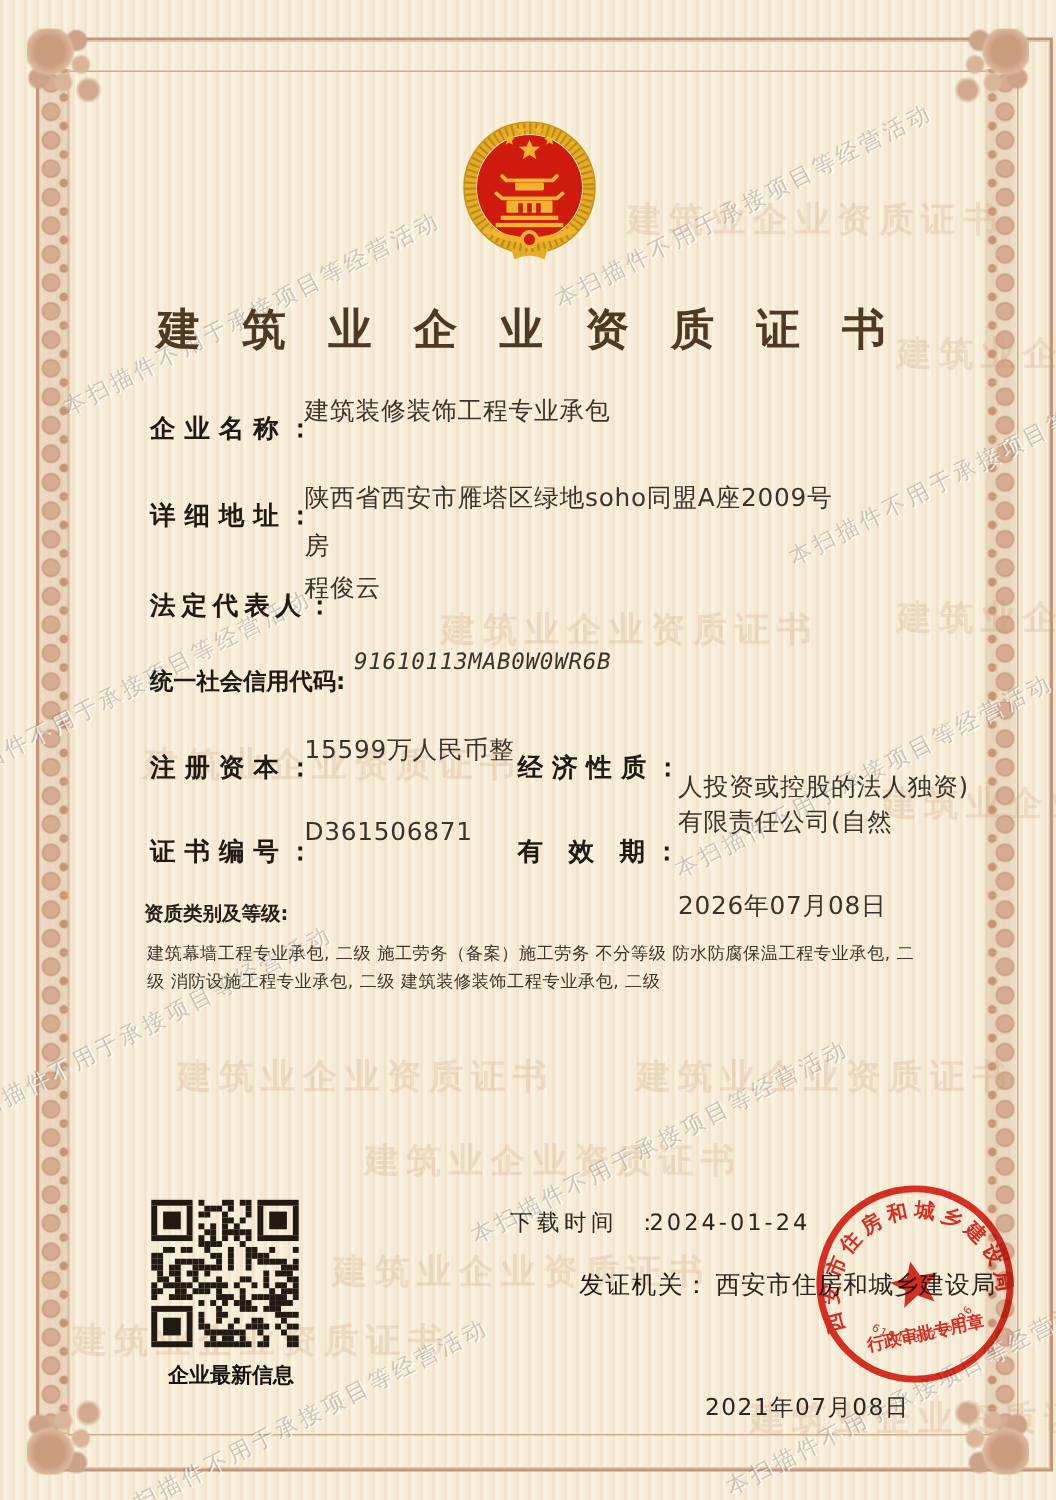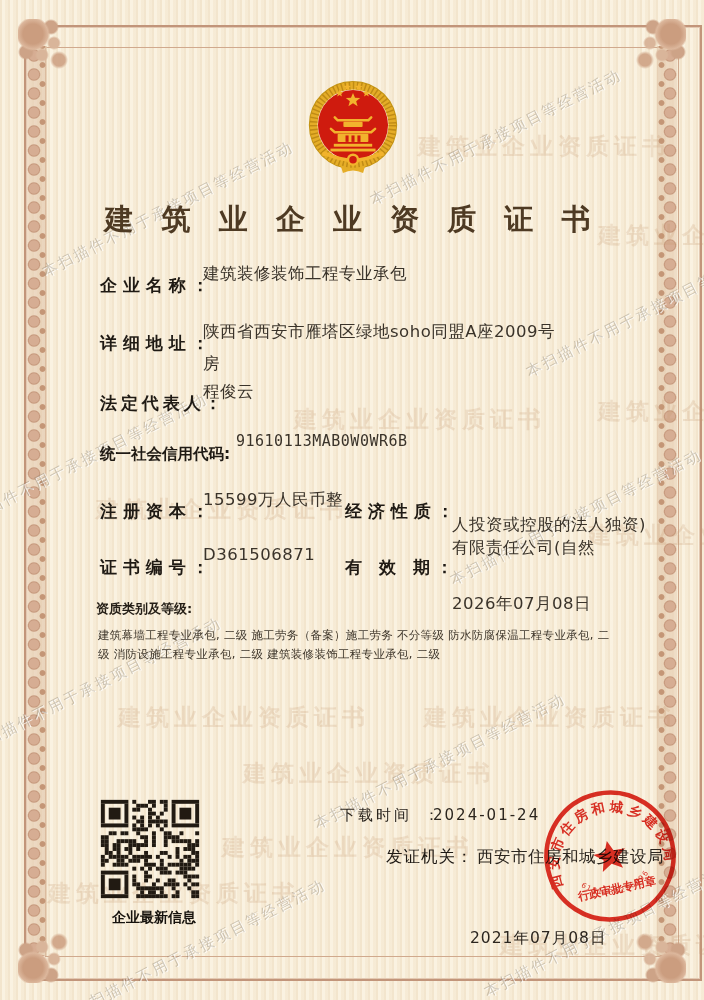--- a/index.html
+++ b/index.html
@@ -49,21 +49,21 @@
     color:rgba(197,150,109,.22);}
   
   .content{position:absolute;inset:0;z-index:3;color:#23201b;}
   .emblem{position:absolute;left:305px;top:72px;width:96px;height:110px;}
   .title{position:absolute;left:0;top:200px;width:704px;text-align:center;
     font-size:29px;font-weight:bold;letter-spacing:9px;color:#4e3a23;}
   .row{position:absolute;left:100px;}
   .lab{position:absolute;left:0;top:12px;font-weight:bold;font-size:17px;color:#1f1a14;white-space:nowrap;}
   .val{position:absolute;left:103px;top:1px;font-size:16.5px;color:#3a332a;white-space:nowrap;letter-spacing:.5px;}
   .lab-credit{font-size:15.5px;letter-spacing:0;}
-  .val-credit{left:74px;font-family:"DejaVu Sans Mono",monospace;font-size:15px;letter-spacing:.5px;top:0;}
+  .val-credit{left:74px;font-family:"DejaVu Sans Mono",monospace;font-size:15px;letter-spacing:.5px;top:0;font-style:italic;}
   .lab-mid{left:245px;}
   .val-mid{left:352px;margin-top:48px;}
   .econ2{position:absolute;left:352px;top:26px;font-size:16.5px;color:#3a332a;white-space:nowrap;letter-spacing:.5px;}
   .qual-h{position:absolute;left:96px;top:600px;font-size:13px;font-weight:bold;color:#241e16;text-align:right;}
   .qual-t{position:absolute;left:98px;top:626px;width:516px;font-size:11.5px;line-height:19px;
     letter-spacing:.3px;color:#3e362b;font-weight:500;}
   .qr{position:absolute;left:93px;top:792px;width:114px;height:114px;}
   .qr-cap{position:absolute;left:58px;top:908px;width:192px;text-align:center;
     font-weight:bold;font-size:14px;line-height:19px;color:#16120d;}
   .dl{position:absolute;left:340px;top:806px;font-size:15px;letter-spacing:3px;color:#2b251e;font-family:Liberation Mono, monospace;}

